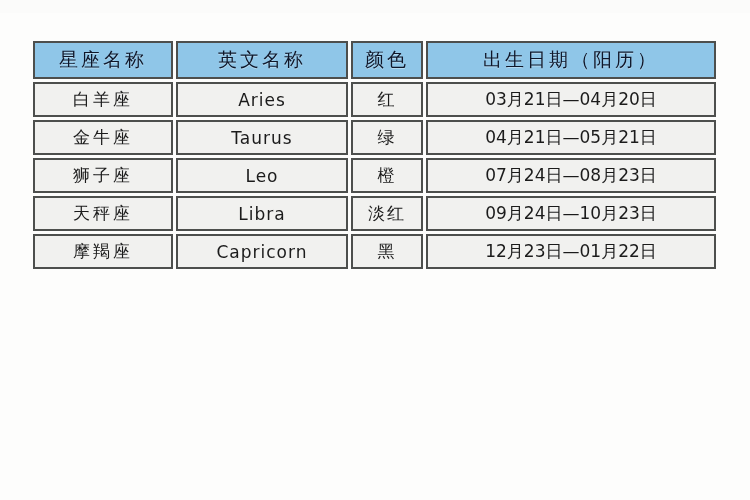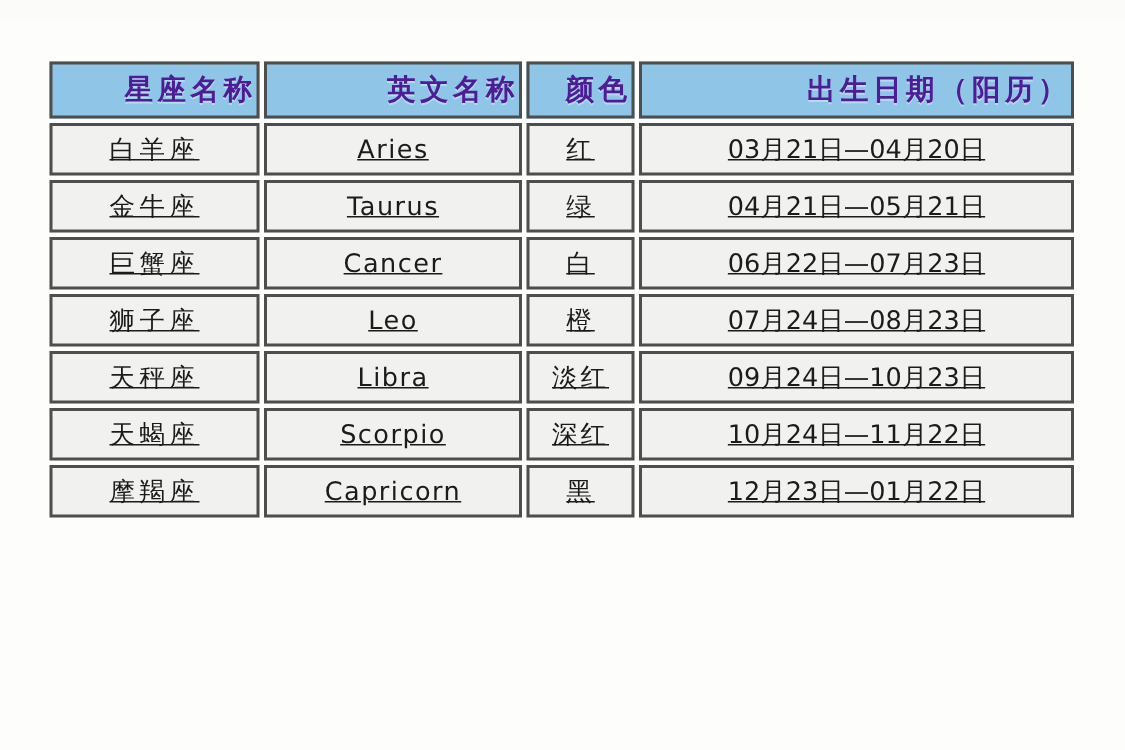--- a/index.html
+++ b/index.html
@@ -64,36 +64,34 @@
     text-align: center;
     vertical-align: middle;
     padding: 0;
     overflow: hidden;
     white-space: nowrap;
   }
 
   table.zodiac th {
     height: 34px;
     background: #8fc6e8;
-    color: #4c1d95;
-    font-weight: bold;
+    color: #0f172a;
+    font-weight: normal;
     font-size: 19px;
     letter-spacing: 3px;
     text-shadow: 0 1px 0 rgba(255,255,255,0.35);
     font-family: "DejaVu Sans", sans-serif;
-    text-align: right;
   }
 
   table.zodiac td {
     height: 31px;
     background: #f1f1ef;
     color: #1b1b1b;
     font-size: 17px;
     font-family: "DejaVu Sans", sans-serif;
-    text-decoration: underline;
   }
 
   
   col.c-name  { width: 140px; }
   col.c-en    { width: 172px; }
   col.c-color { width: 72px; }
   col.c-date  { width: 290px; }
 
   td.cell-name {
     letter-spacing: 3px;
@@ -150,48 +148,36 @@
         </tr>
 
         <tr>
           <td class="cell-name">金牛座</td>
           <td class="cell-en">Taurus</td>
           <td class="cell-color">绿</td>
           <td class="cell-date">04月21日—05月21日</td>
         </tr>
 
 
-        <tr>
-          <td class="cell-name">巨蟹座</td>
-          <td class="cell-en">Cancer</td>
-          <td class="cell-color">白</td>
-          <td class="cell-date">06月22日—07月23日</td>
-        </tr>
 
         <tr>
           <td class="cell-name">狮子座</td>
           <td class="cell-en">Leo</td>
           <td class="cell-color">橙</td>
           <td class="cell-date">07月24日—08月23日</td>
         </tr>
 
 
         <tr>
           <td class="cell-name">天秤座</td>
           <td class="cell-en">Libra</td>
           <td class="cell-color">淡红</td>
           <td class="cell-date">09月24日—10月23日</td>
         </tr>
 
-        <tr>
-          <td class="cell-name">天蝎座</td>
-          <td class="cell-en">Scorpio</td>
-          <td class="cell-color">深红</td>
-          <td class="cell-date">10月24日—11月22日</td>
-        </tr>
 
 
         <tr>
           <td class="cell-name">摩羯座</td>
           <td class="cell-en">Capricorn</td>
           <td class="cell-color">黑</td>
           <td class="cell-date">12月23日—01月22日</td>
         </tr>
 
 

